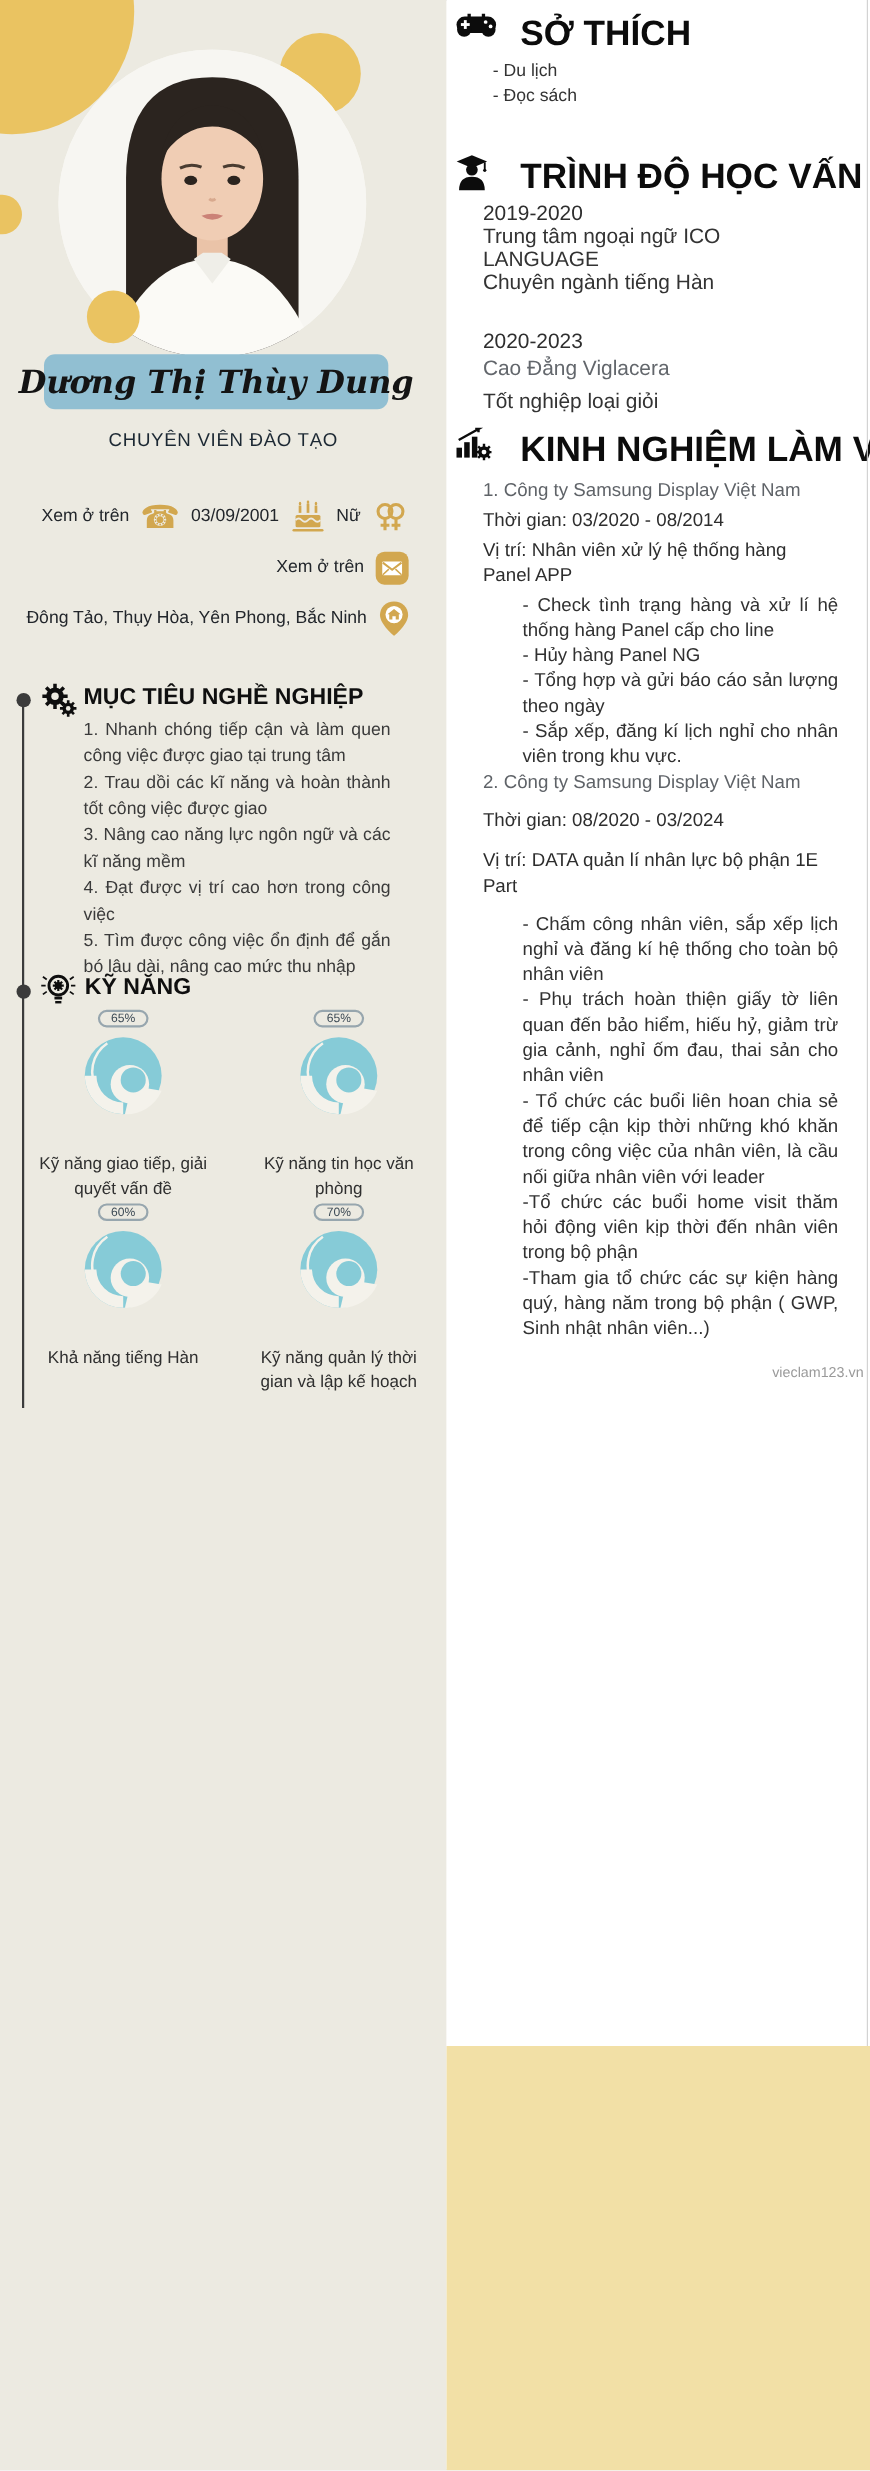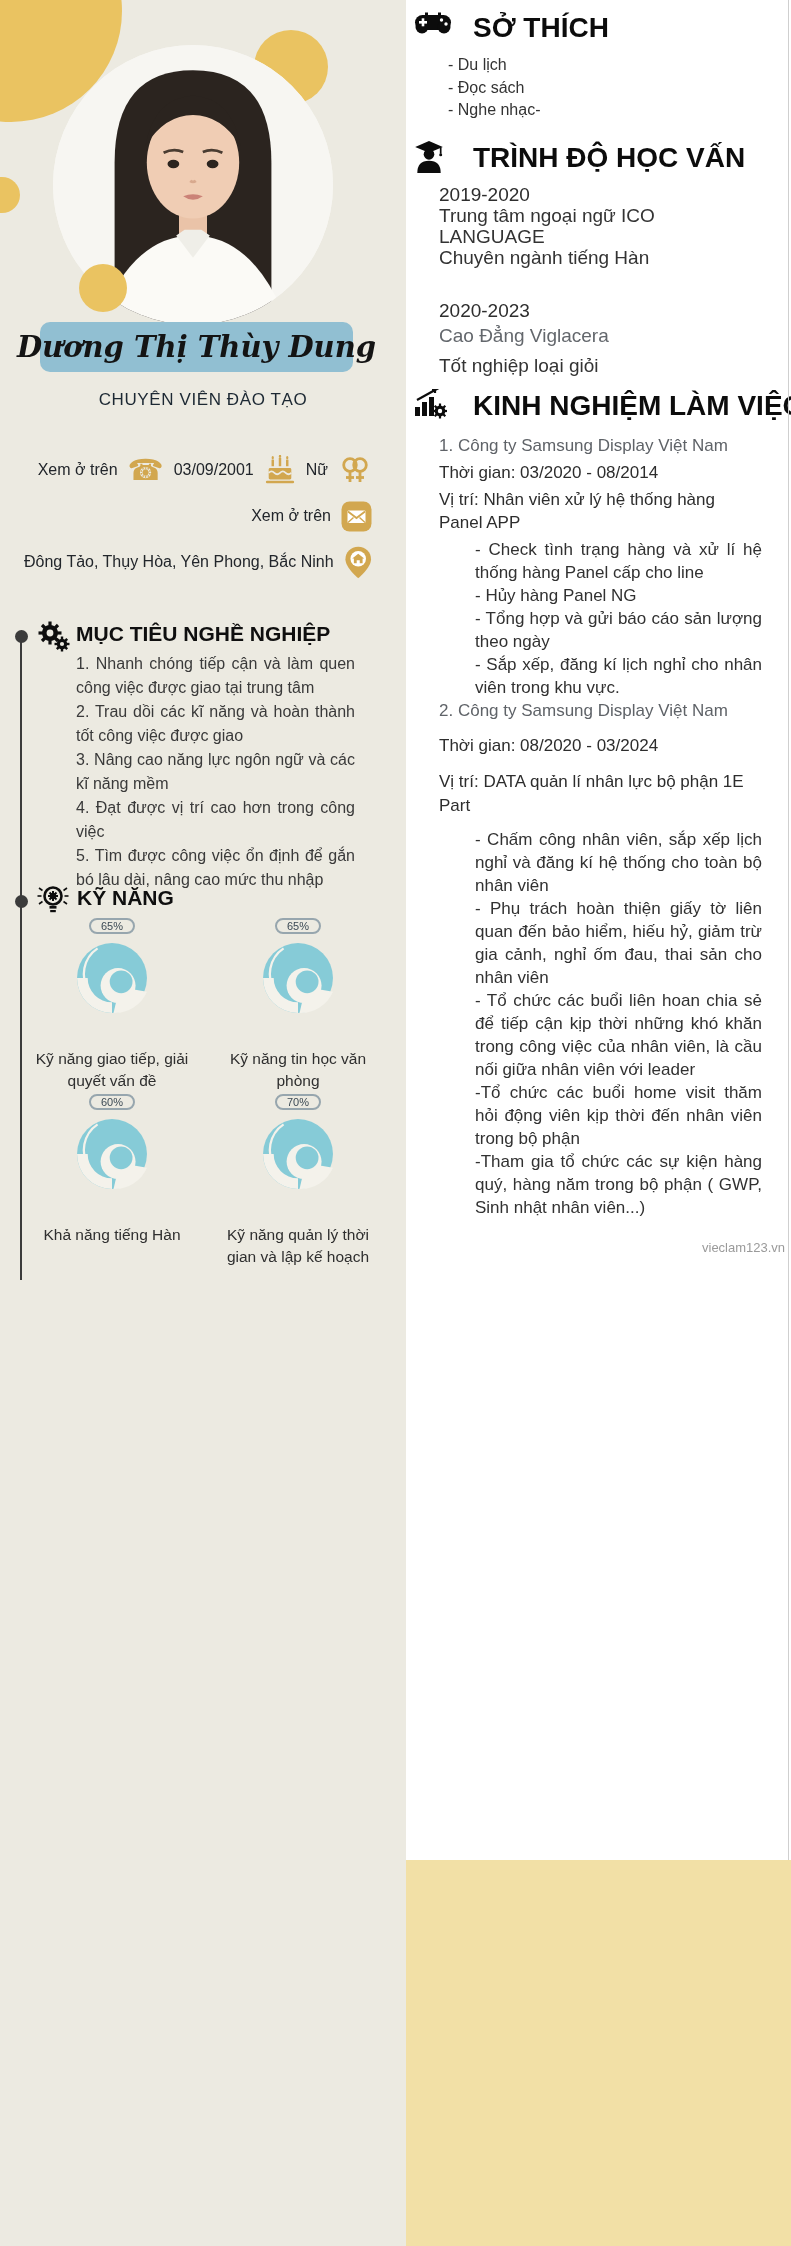--- a/index.html
+++ b/index.html
@@ -38,35 +38,35 @@
   .dot{position:absolute;width:13px;height:13px;border-radius:50%;background:#3b3b3b;}
   .tl-line{position:absolute;left:20px;top:636px;width:2px;height:644px;background:#3b3b3b;}
 
   .sec-title-l{position:absolute;font-size:21px;font-weight:bold;color:#0f0f0f;white-space:nowrap;}
   .sec-icon-l{position:absolute;}
 
   .objective-list{position:absolute;left:76px;top:652px;width:279px;font-size:16px;line-height:24px;
                   color:#3a3a3a;text-align:justify;}
 
   .skills-grid{position:absolute;left:26px;top:918px;width:354px;display:grid;
-               grid-template-columns:1fr 1fr;column-gap:14px;justify-items:center;}
+               grid-template-columns:1fr 1fr;column-gap:24px;justify-items:center;}
   .skill{display:flex;flex-direction:column;align-items:center;width:172px;}
   .badge{border:2px solid #97A6AE;border-radius:9px;padding:0 10px;font-size:11px;color:#3c4a55;
          height:16px;line-height:13px;background:transparent;}
   .wave{margin-top:6px;width:76px;height:76px;}
   .skill-label{margin-top:32px;min-height:46px;font-size:15.5px;line-height:22px;color:#2f2f2f;text-align:center;}
 
   
   .right-col{position:absolute;left:406px;top:0;width:385px;height:1860px;background:#ffffff;}
   .col-divider{position:absolute;left:788px;top:0;width:1px;height:1860px;background:#cfcfcf;}
 
   .r-sec{position:absolute;left:0;width:385px;}
   .r-head{position:relative;height:34px;}
   .r-head .r-icon{position:absolute;left:7px;top:0;}
-  .r-head .r-title{position:absolute;left:67px;top:2px;font-size:28px;font-weight:bold;color:#0c0c0c;white-space:nowrap;}
+  .r-head .r-title{position:absolute;left:67px;top:2px;font-size:32px;font-weight:bold;color:#0c0c0c;white-space:nowrap;}
 
   .hobby-items{margin:10px 0 0 42px;font-size:16px;line-height:22.5px;color:#333;}
 
   .edu-body{margin:10px 0 0 33px;width:322px;font-size:19px;color:#333;}
   .edu-period{color:#2e2e2e;line-height:21px;}
   .edu-line{line-height:21px;}
   .edu-gap{height:32px;}
   .edu-line2{line-height:30px;}
   .edu-grey{color:#63676c;}
 
@@ -279,21 +279,20 @@
           <circle cx="28.5" cy="10" r="1.7" fill="#ffffff"></circle>
           <circle cx="33" cy="14" r="1.7" fill="#ffffff"></circle>
           <rect x="12" y="2.5" width="3" height="3" fill="#0c0c0c"></rect>
           <rect x="25" y="2.5" width="3" height="3" fill="#0c0c0c"></rect>
         </svg>
         <span class="r-title">SỞ THÍCH</span>
       </div>
       <div class="hobby-items">
         <div>- Du lịch</div>
         <div>- Đọc sách</div>
-        <div>- Nghe nhạc-</div>
       </div>
     </div>
 
     <div class="r-sec" style="top:140px;">
       <div class="r-head">
         <svg class="r-icon" width="32" height="34" viewBox="0 0 30 32">
           <polygon points="15,1 28,6.5 15,12 2,6.5" fill="#0c0c0c"></polygon>
           <line x1="26" y1="7" x2="26" y2="13" stroke="#0c0c0c" stroke-width="1.6"></line>
           <circle cx="26" cy="14" r="1.4" fill="#0c0c0c"></circle>
           <circle cx="15" cy="13.5" r="5" fill="#0c0c0c"></circle>

